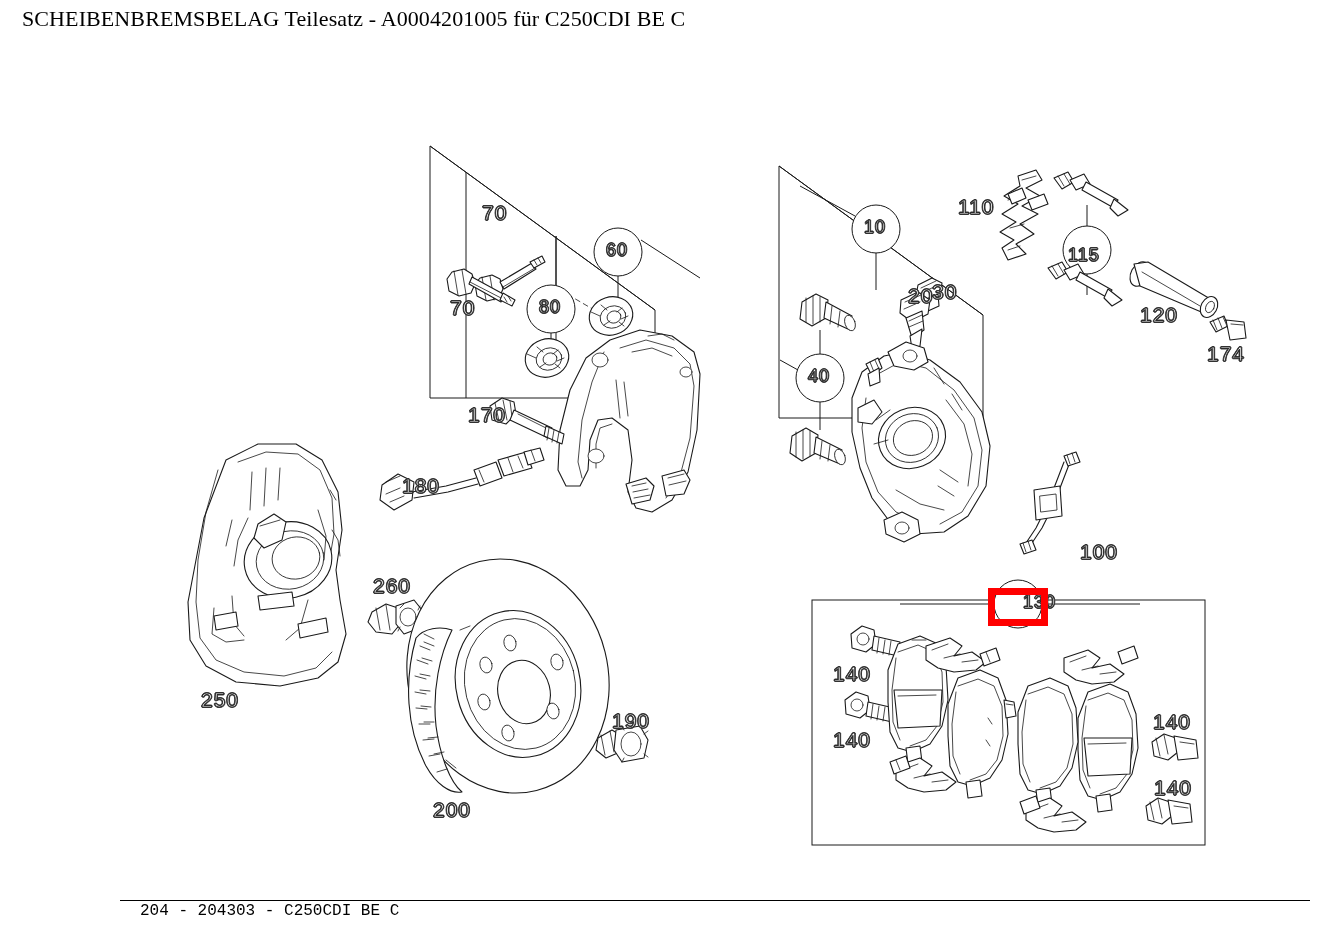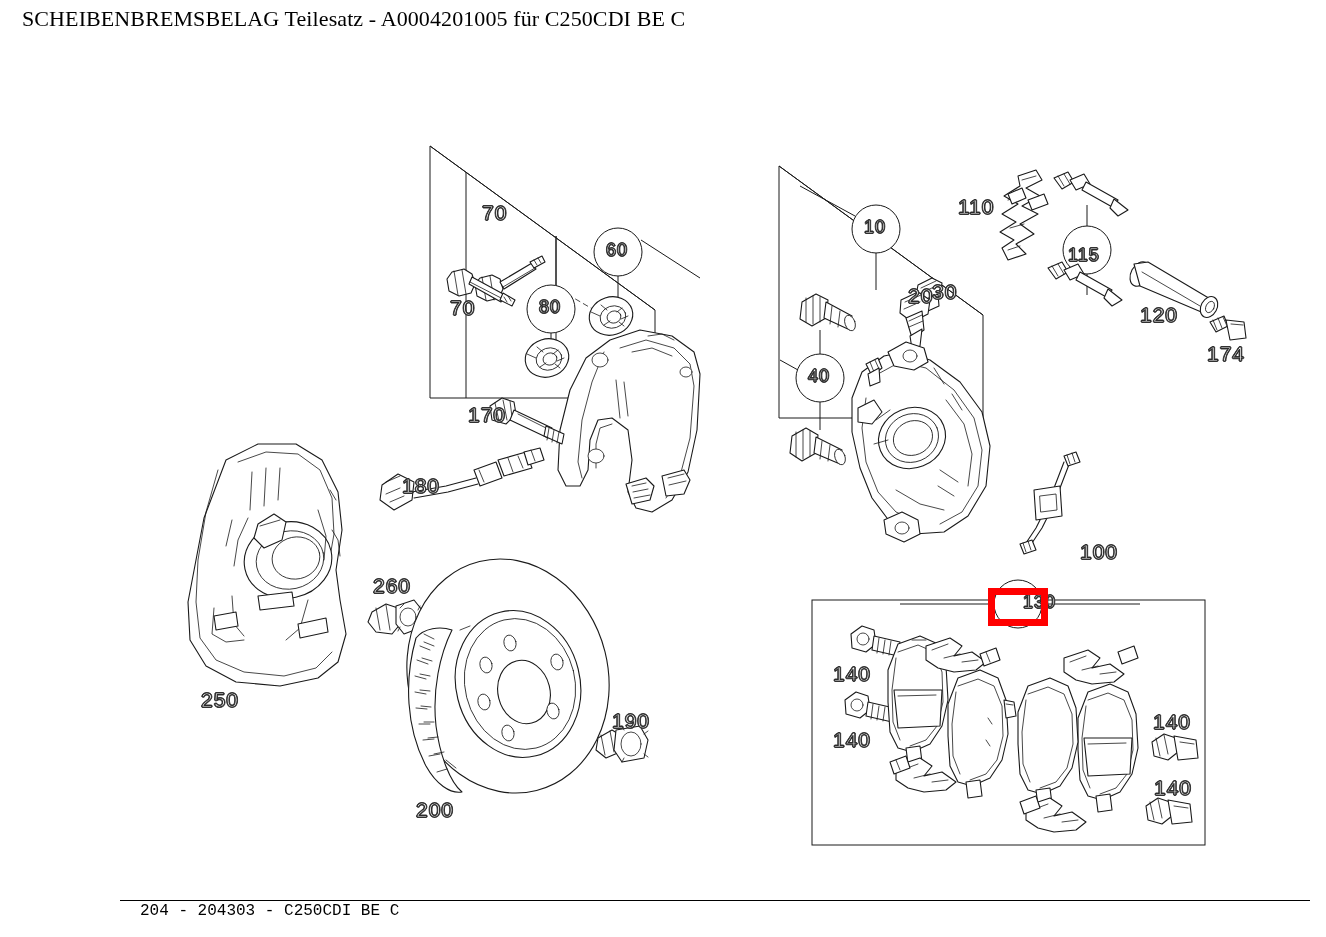--- a/index.html
+++ b/index.html
@@ -524,21 +524,21 @@
   <div class="label circled" style="left:1068px; top:246px;text-align:center;">115</div>
   <div class="label" style="left:1140px; top:304px;">120</div>
   <div class="label" style="left:1207px; top:343px;">174</div>
   <div class="label circled" style="left:997px;  top:593px;margin-left:26px;">130</div>
   <div class="label" style="left:833px;  top:663px;">140</div>
   <div class="label" style="left:833px;  top:729px;">140</div>
   <div class="label" style="left:1153px; top:711px;">140</div>
   <div class="label" style="left:1154px; top:777px;">140</div>
   <div class="label" style="left:468px;  top:404px;">170</div>
   <div class="label" style="left:402px;  top:475px;">180</div>
-  <div class="label" style="left:416px;  top:799px;">200</div>
+  <div class="label" style="left:433px;  top:799px;">200</div>
   <div class="label" style="left:612px;  top:710px;">190</div>
   <div class="label" style="left:201px;  top:689px;">250</div>
   <div class="label" style="left:373px;  top:575px;">260</div>
 </div>
 
 <div id="highlight-130" style="left: 988px; top: 588px; width: 60px; height: 38px; border-color: rgb(255, 0, 0);"></div>
 
 <div id="footer-rule"></div>
 <div id="footer-text">204 - 204303 - C250CDI BE C</div>
 

